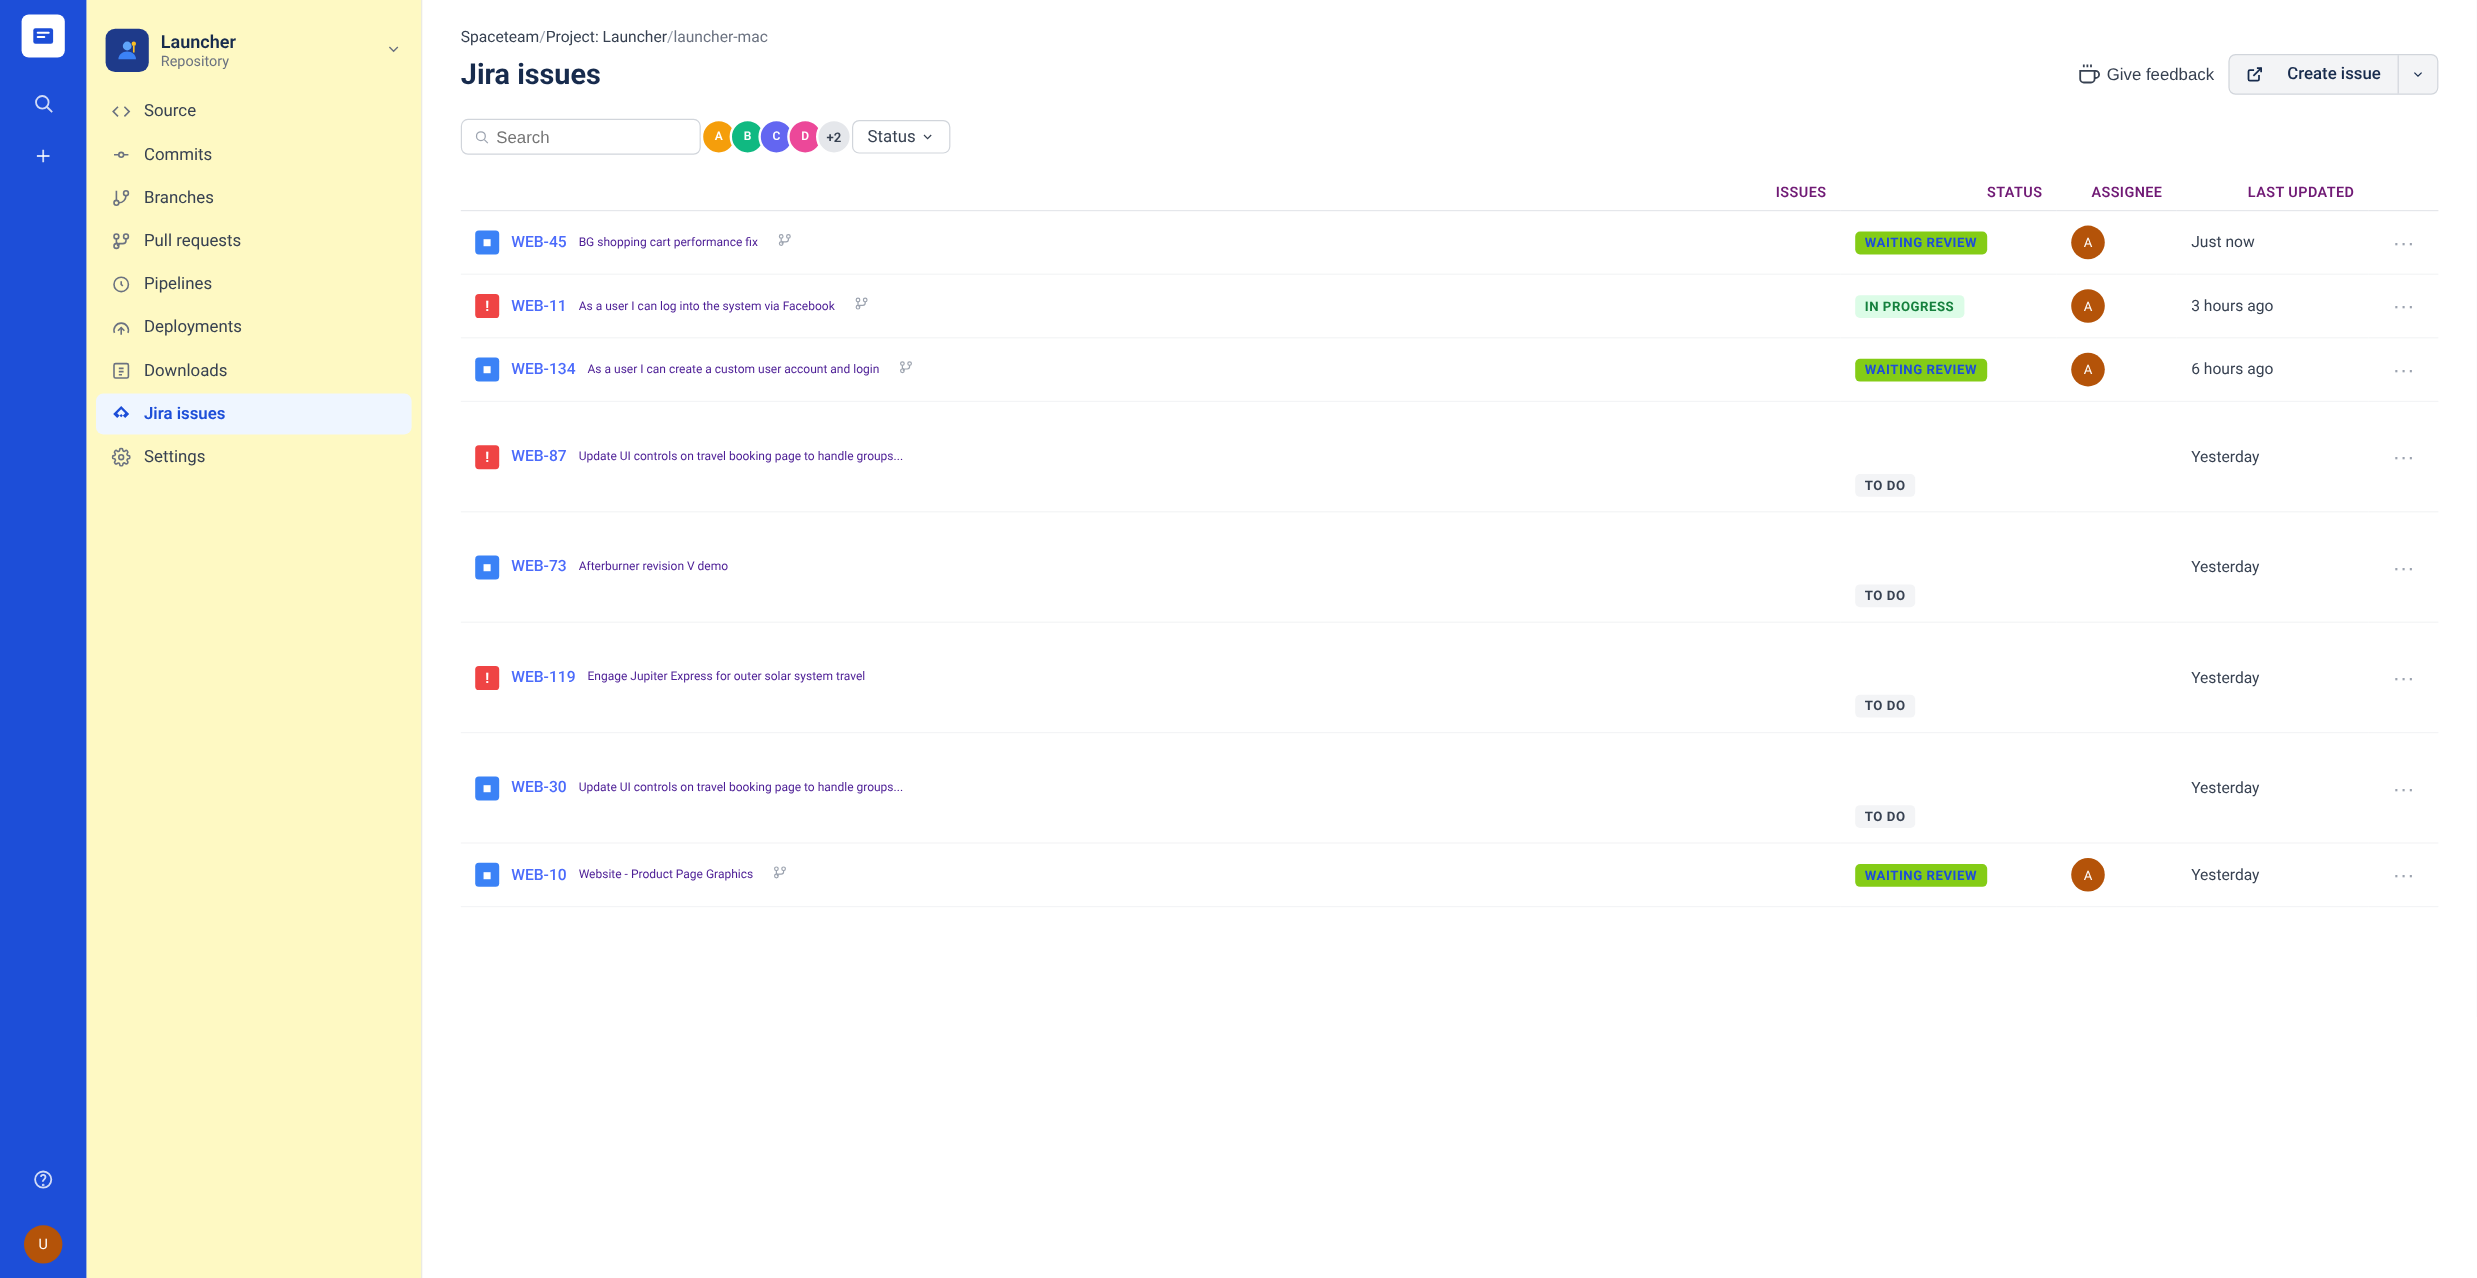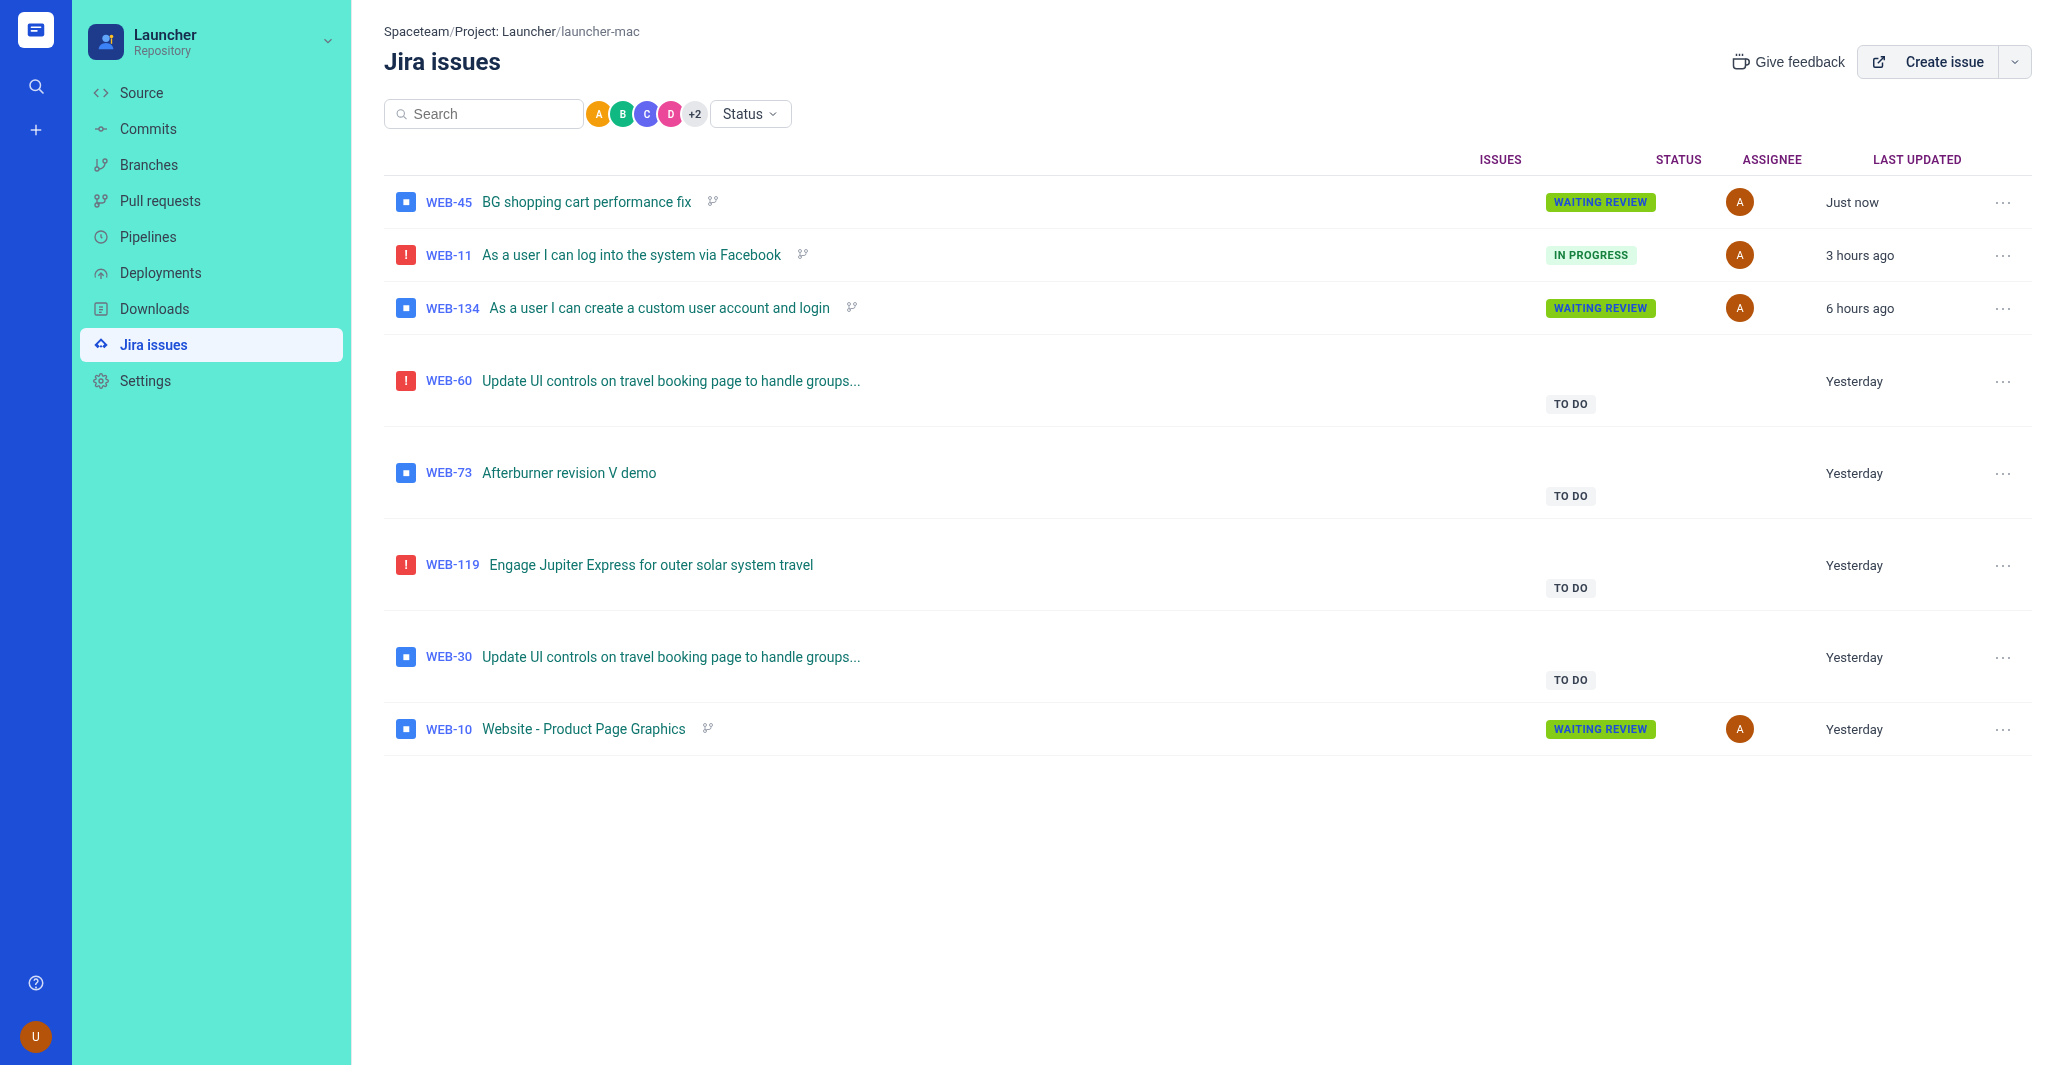--- a/index.html
+++ b/index.html
@@ -37,21 +37,21 @@
       display: flex; flex-direction: column; align-items: center; gap: 12px;
     }
     .avatar-small {
       width: 32px; height: 32px; border-radius: 50%; overflow: hidden; background: #888;
       display: flex; align-items: center; justify-content: center; font-size: 12px; color: #fff;
     }
 
     
     .sidebar {
       width: 280px;
-      background: #5eead4;
+      background: #fef9c3;
       border-right: 1px solid #e5e7eb;
       display: flex;
       flex-direction: column;
       padding: 16px 0;
       flex-shrink: 0;
     }
     .sidebar-header {
       display: flex; align-items: center; padding: 8px 16px 16px;
       gap: 10px; cursor: pointer;
     }
@@ -174,21 +174,21 @@
     .issue-row-main { display: flex; align-items: center; gap: 10px; }
     .issue-type-icon {
       width: 20px; height: 20px; border-radius: 3px;
       display: flex; align-items: center; justify-content: center;
       font-size: 12px; font-weight: 700; flex-shrink: 0;
     }
     .issue-type-story { background: #3b82f6; color: #fff; }
     .issue-type-bug { background: #ef4444; color: #fff; }
 
     .issue-id { color: #4b6bfb; font-weight: 500; font-size: 13px; }
-    .issue-title { color: #0f766e; font-size: 14px; }
+    .issue-title { color: #4c1d95; font-size: 10px; }
     .issue-pr-icon { color: #9ca3af; margin-left: 6px; }
 
     .status-badge {
       display: inline-block; font-size: 11px; font-weight: 700;
       border-radius: 4px; padding: 3px 8px; letter-spacing: 0.04em;
       white-space: nowrap;
     }
     .status-waiting { background: #84cc16; color: #1d4ed8; }
     .status-inprogress { background: #dcfce7; color: #15803d; }
     .status-todo { background: #f3f4f6; color: #374151; margin-top: 48px; }
@@ -527,21 +527,21 @@
       <span class="last-updated">6 hours ago</span>
     </td>
     <td>
       <button class="more-btn">···</button>
     </td>
   </tr>
         <tr>
     <td>
       <div class="issue-row-main">
         <div class="issue-type-icon issue-type-bug">!</div>
-        <span class="issue-id">WEB-60</span>
+        <span class="issue-id">WEB-87</span>
         <span class="issue-title">Update UI controls on travel booking page to handle groups...</span>
 
       </div>
     </td>
     <td>
       <span class="status-badge status-todo">TO DO</span>
     </td>
     <td></td>
     <td>
       <span class="last-updated">Yesterday</span>

